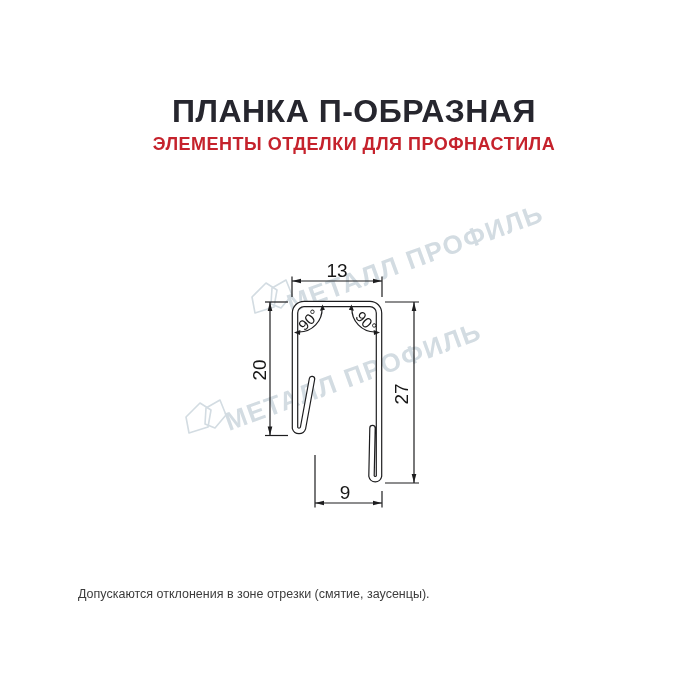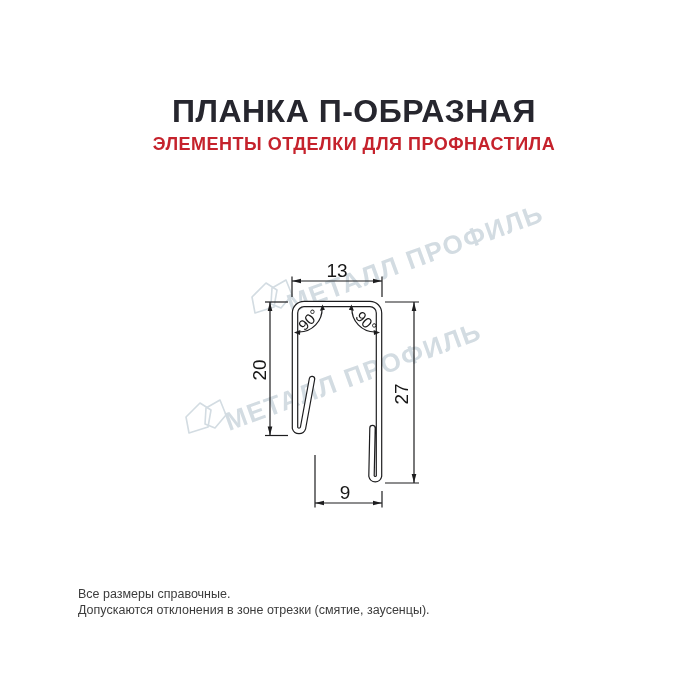--- a/index.html
+++ b/index.html
@@ -120,17 +120,16 @@
     <g>
       <path class="dimline" d="M 352 307.5 A 23 23 0 0 0 375.5 332"></path>
       <polygon class="arrow" points="351.5,304.5 348.9,309.8 353.9,310.8"></polygon>
       <polygon class="arrow" points="380,332.5 373.6,329.9 374,335.1"></polygon>
       <text class="ang-text" text-anchor="middle" transform="translate(366,322) rotate(45)" y="5">90°</text>
     </g>
 
   </svg>
 
   <div class="footer">
-    <div>Все размеры справочные.</div>
     <div>Допускаются отклонения в зоне отрезки (смятие, заусенцы).</div>
   </div>
 
 </div>
 
 </body></html>

